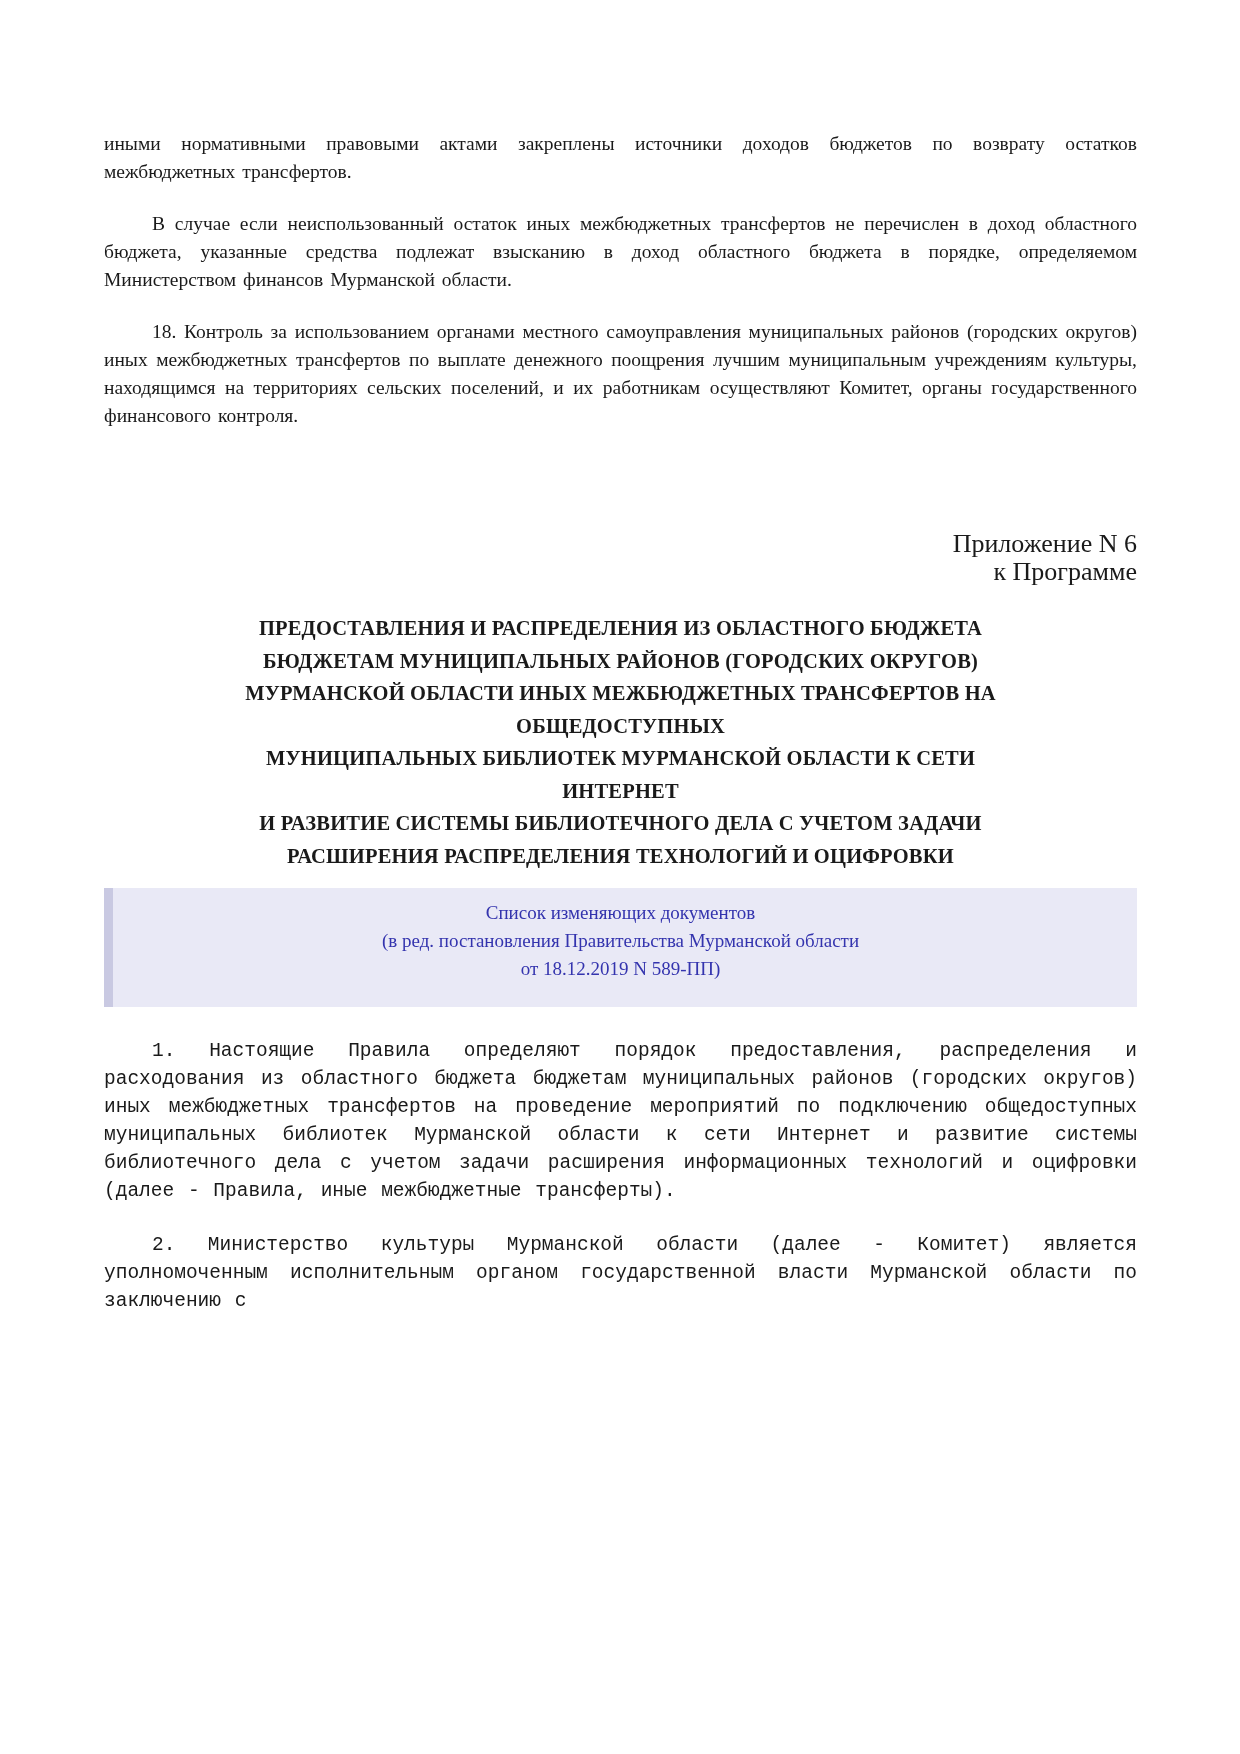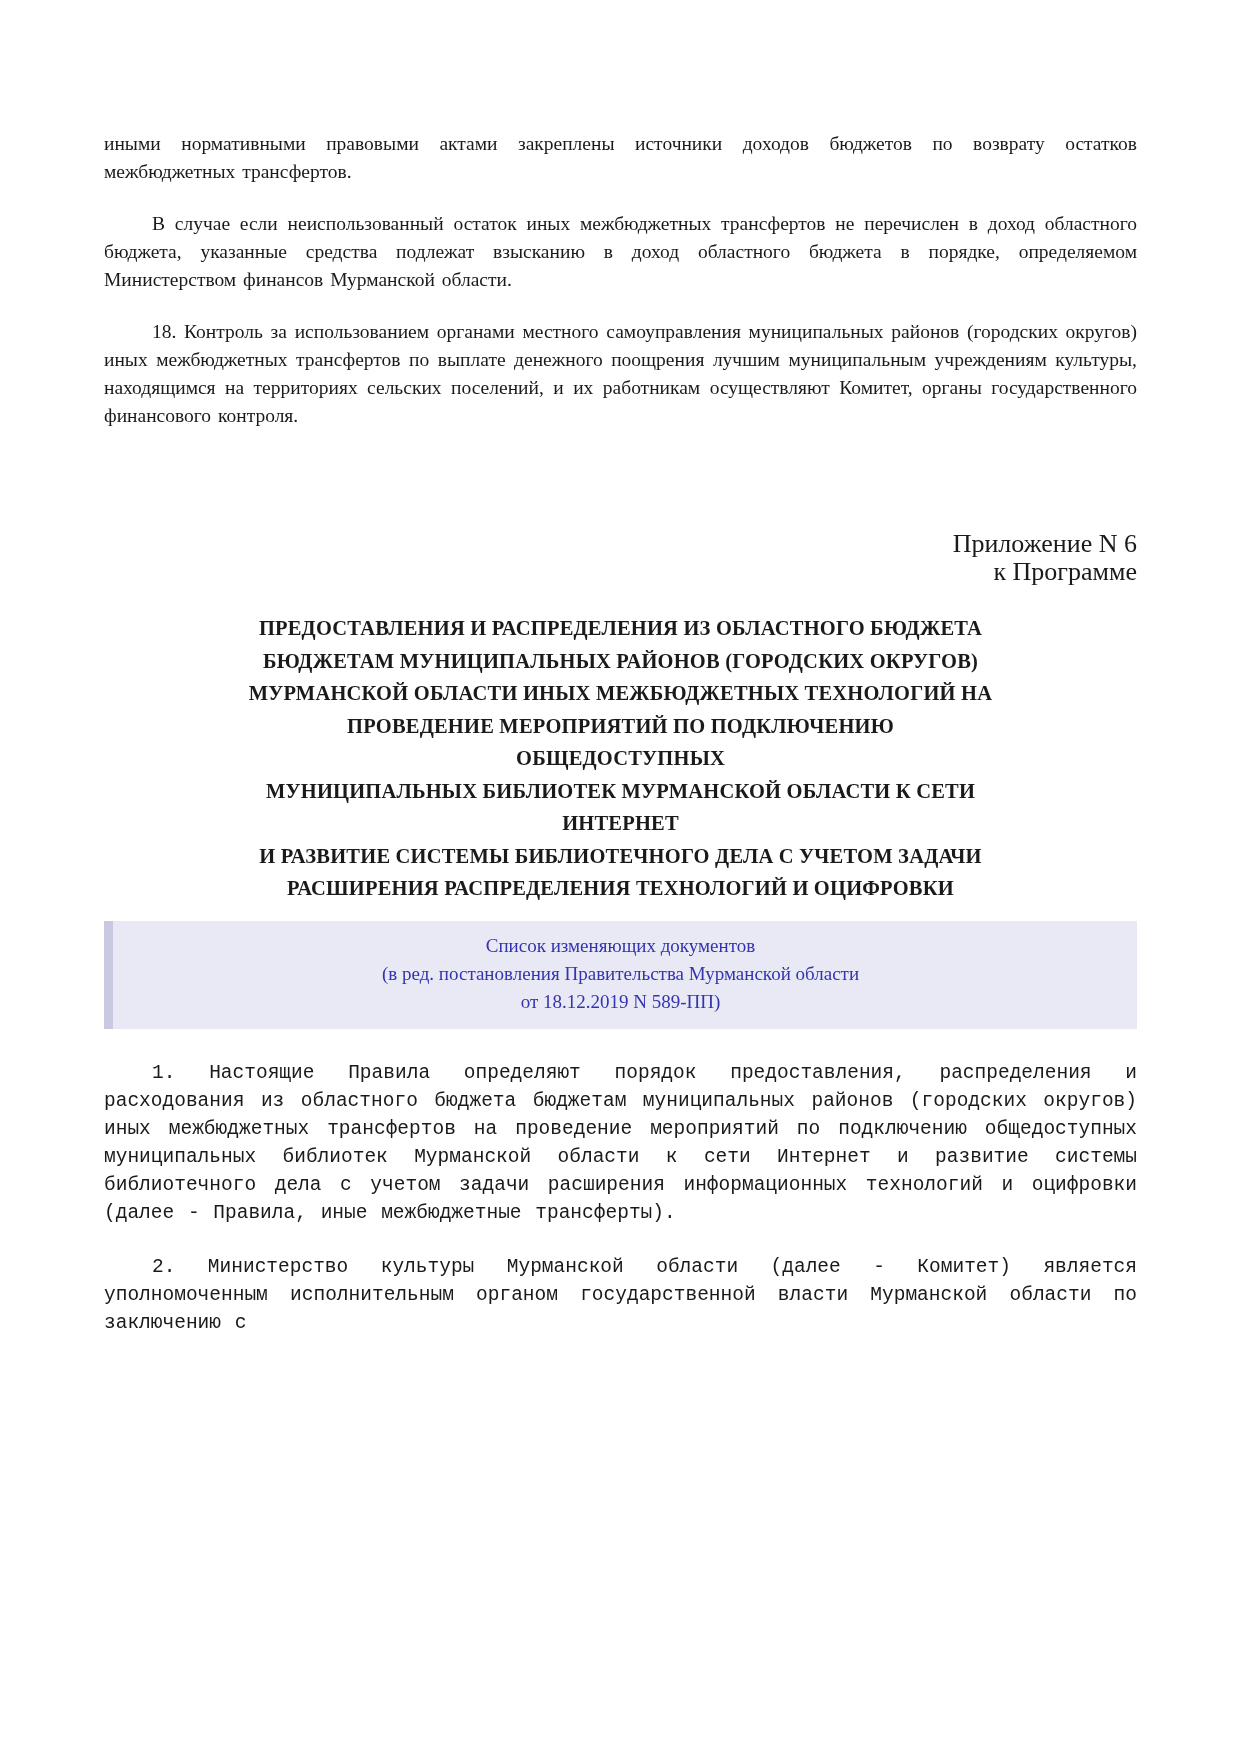--- a/index.html
+++ b/index.html
@@ -37,21 +37,21 @@
     text-align: center;
     font-weight: bold;
     font-size: 20.5px;
     line-height: 32.5px;
     letter-spacing: 0.2px;
   }
   .changes-box {
     margin-top: 16px;
     background: var(--box_bg, #e9e9f6);
     border-left: 9px solid var(--box_edge, #c9c9e2);
-    padding: 11px 10px 13px 1px;
+    padding: 11px 10px 24px 1px;
     text-align: center;
     color: var(--box_text, #3434ae);
     font-size: 19px;
     line-height: 28px;
   }
   .bottom { margin-top: 30px; font-family: Liberation Mono, monospace; }
   .bottom .para { margin-bottom: 26px; }
 </style>
 </head>
 <body>
@@ -63,22 +63,21 @@
   <p class="para">18. Контроль за использованием органами местного самоуправления муниципальных районов (городских округов) иных межбюджетных трансфертов по выплате денежного поощрения лучшим муниципальным учреждениям культуры, находящимся на территориях сельских поселений, и их работникам осуществляют Комитет, органы государственного финансового контроля.</p>
 
   <div class="annex">
     <div>Приложение N 6</div>
     <div>к Программе</div>
   </div>
 
   <div class="doc-title">
     <div>ПРЕДОСТАВЛЕНИЯ И РАСПРЕДЕЛЕНИЯ ИЗ ОБЛАСТНОГО БЮДЖЕТА</div>
     <div>БЮДЖЕТАМ МУНИЦИПАЛЬНЫХ РАЙОНОВ (ГОРОДСКИХ ОКРУГОВ)</div>
-    <div>МУРМАНСКОЙ ОБЛАСТИ ИНЫХ МЕЖБЮДЖЕТНЫХ ТЕХНОЛОГИЙ НА</div>
-    <div>ПРОВЕДЕНИЕ МЕРОПРИЯТИЙ ПО ПОДКЛЮЧЕНИЮ</div>
+    <div>МУРМАНСКОЙ ОБЛАСТИ ИНЫХ МЕЖБЮДЖЕТНЫХ ТРАНСФЕРТОВ НА</div>
     <div>ОБЩЕДОСТУПНЫХ</div>
     <div>МУНИЦИПАЛЬНЫХ БИБЛИОТЕК МУРМАНСКОЙ ОБЛАСТИ К СЕТИ</div>
     <div>ИНТЕРНЕТ</div>
     <div>И РАЗВИТИЕ СИСТЕМЫ БИБЛИОТЕЧНОГО ДЕЛА С УЧЕТОМ ЗАДАЧИ</div>
     <div>РАСШИРЕНИЯ РАСПРЕДЕЛЕНИЯ ТЕХНОЛОГИЙ И ОЦИФРОВКИ</div>
   </div>
 
   <div class="changes-box">
     <div>Список изменяющих документов</div>
     <div>(в ред. постановления Правительства Мурманской области</div>

